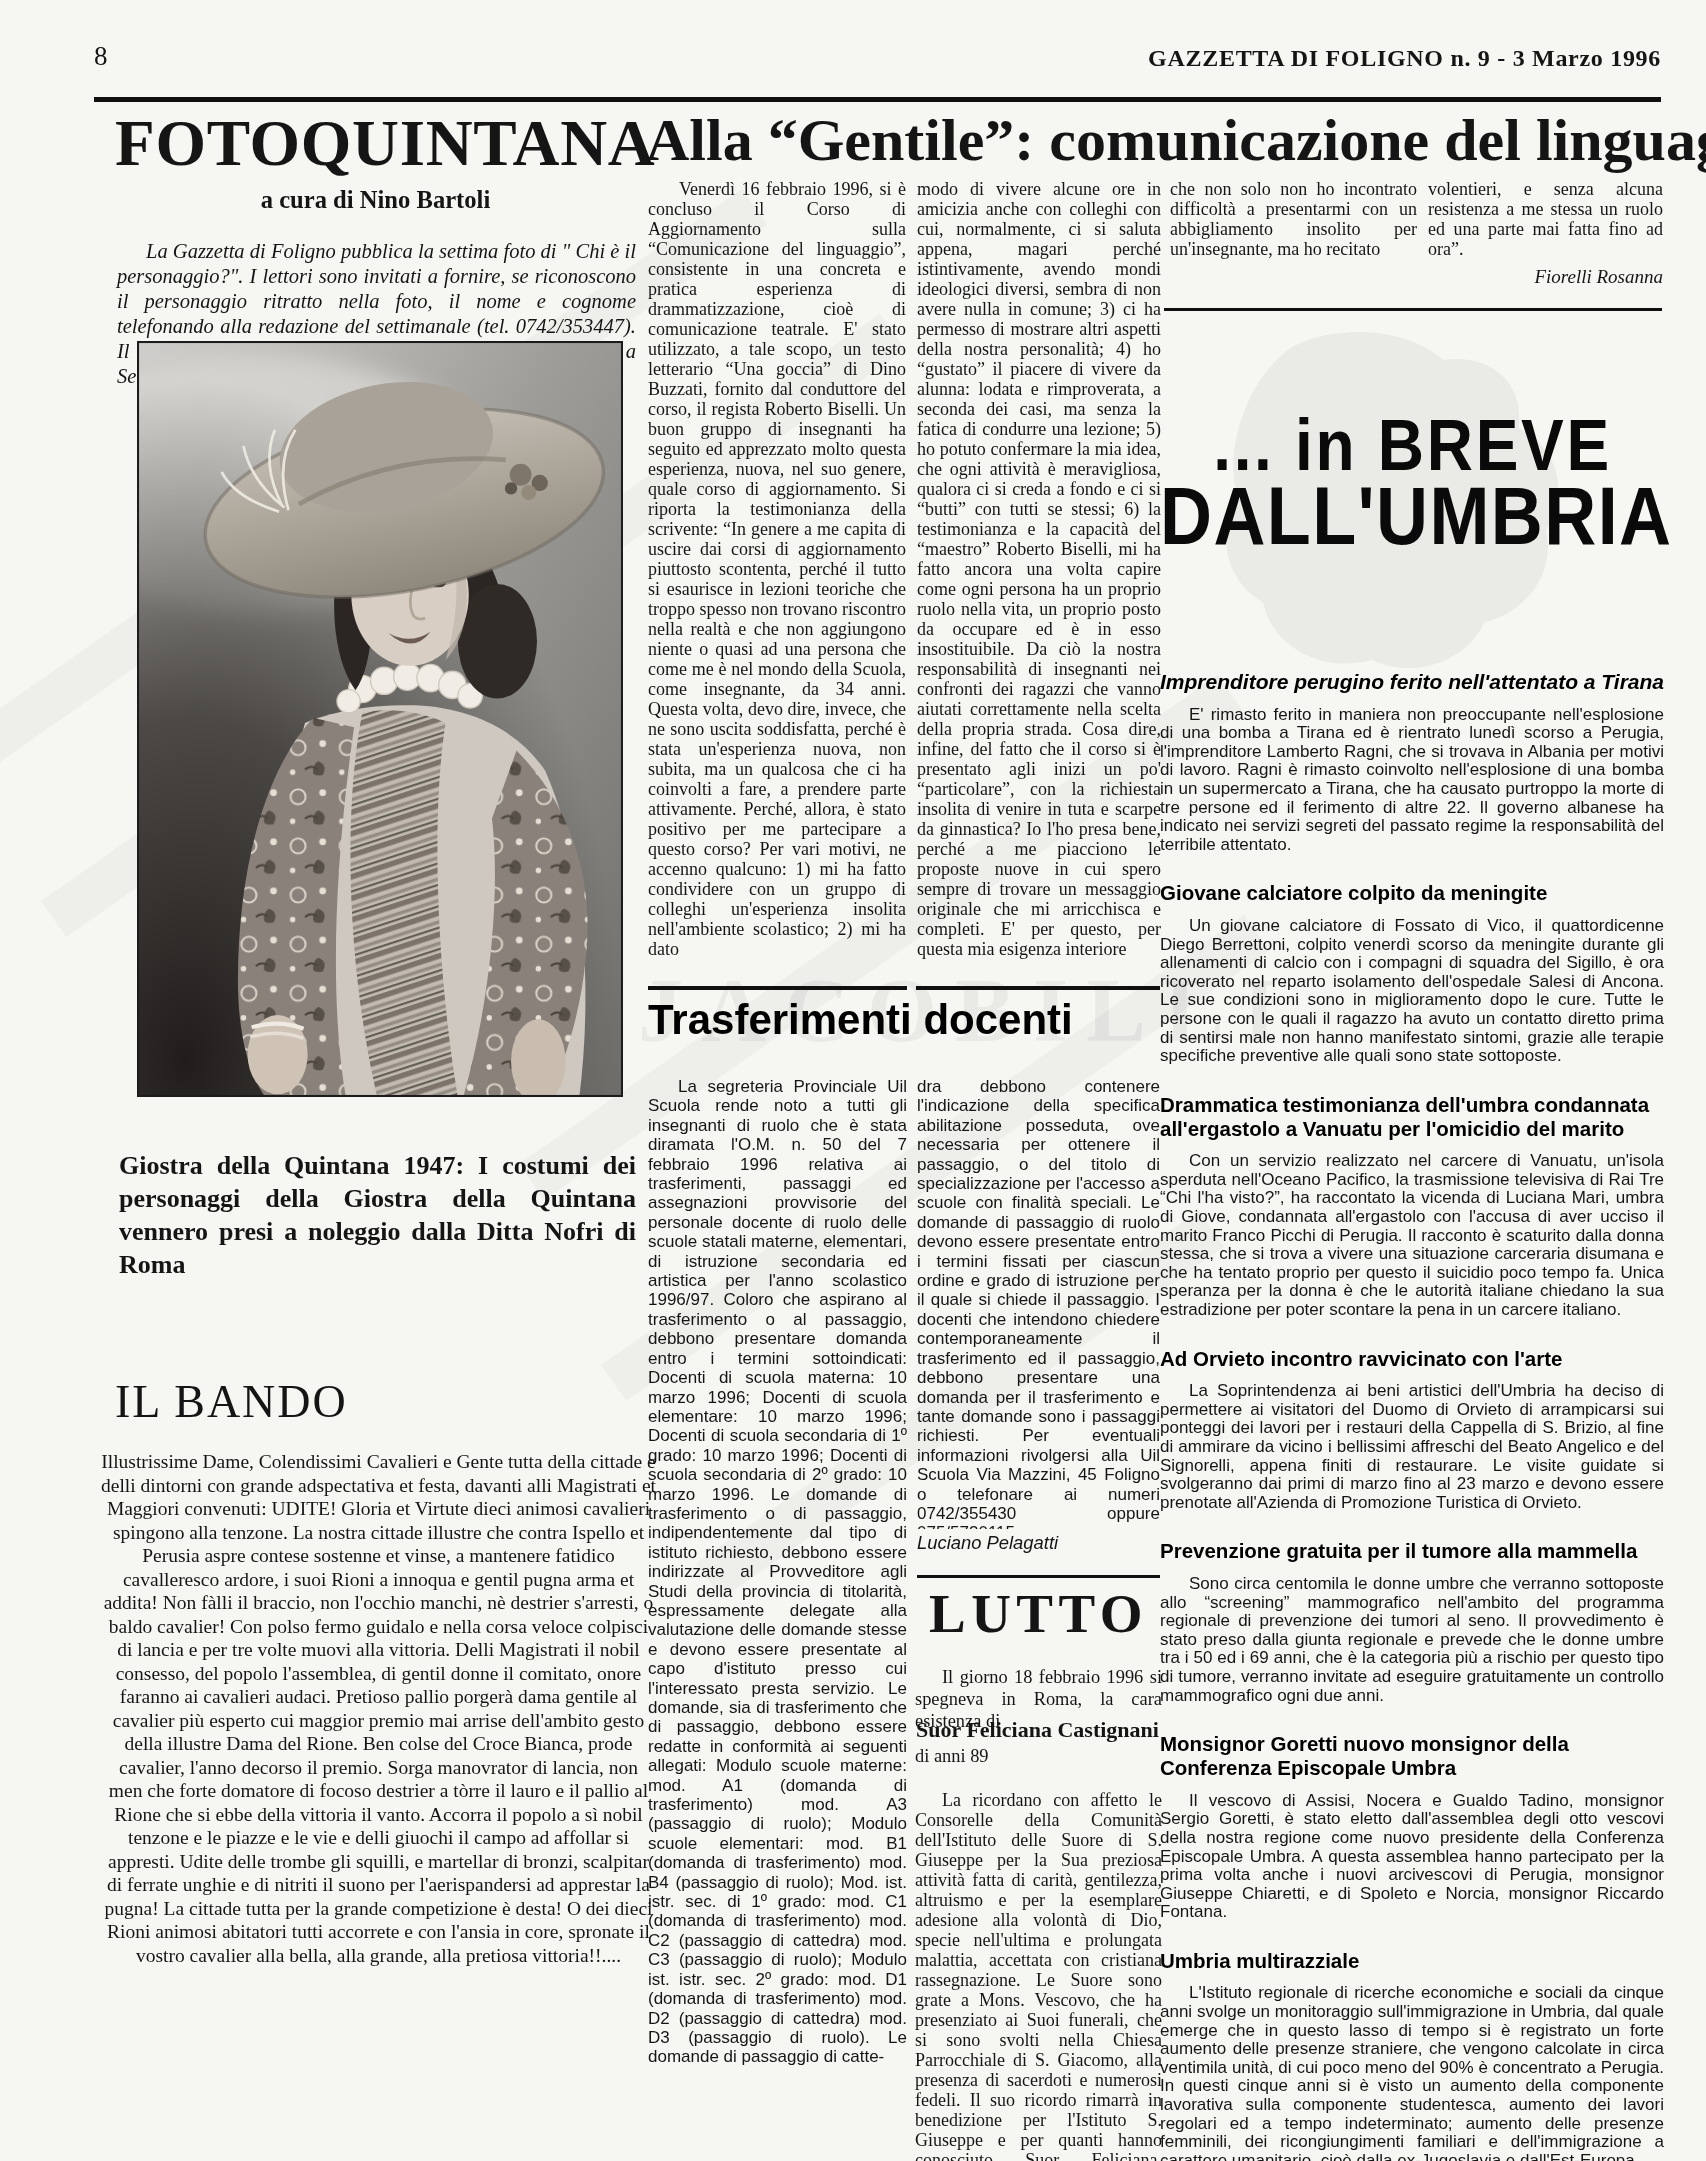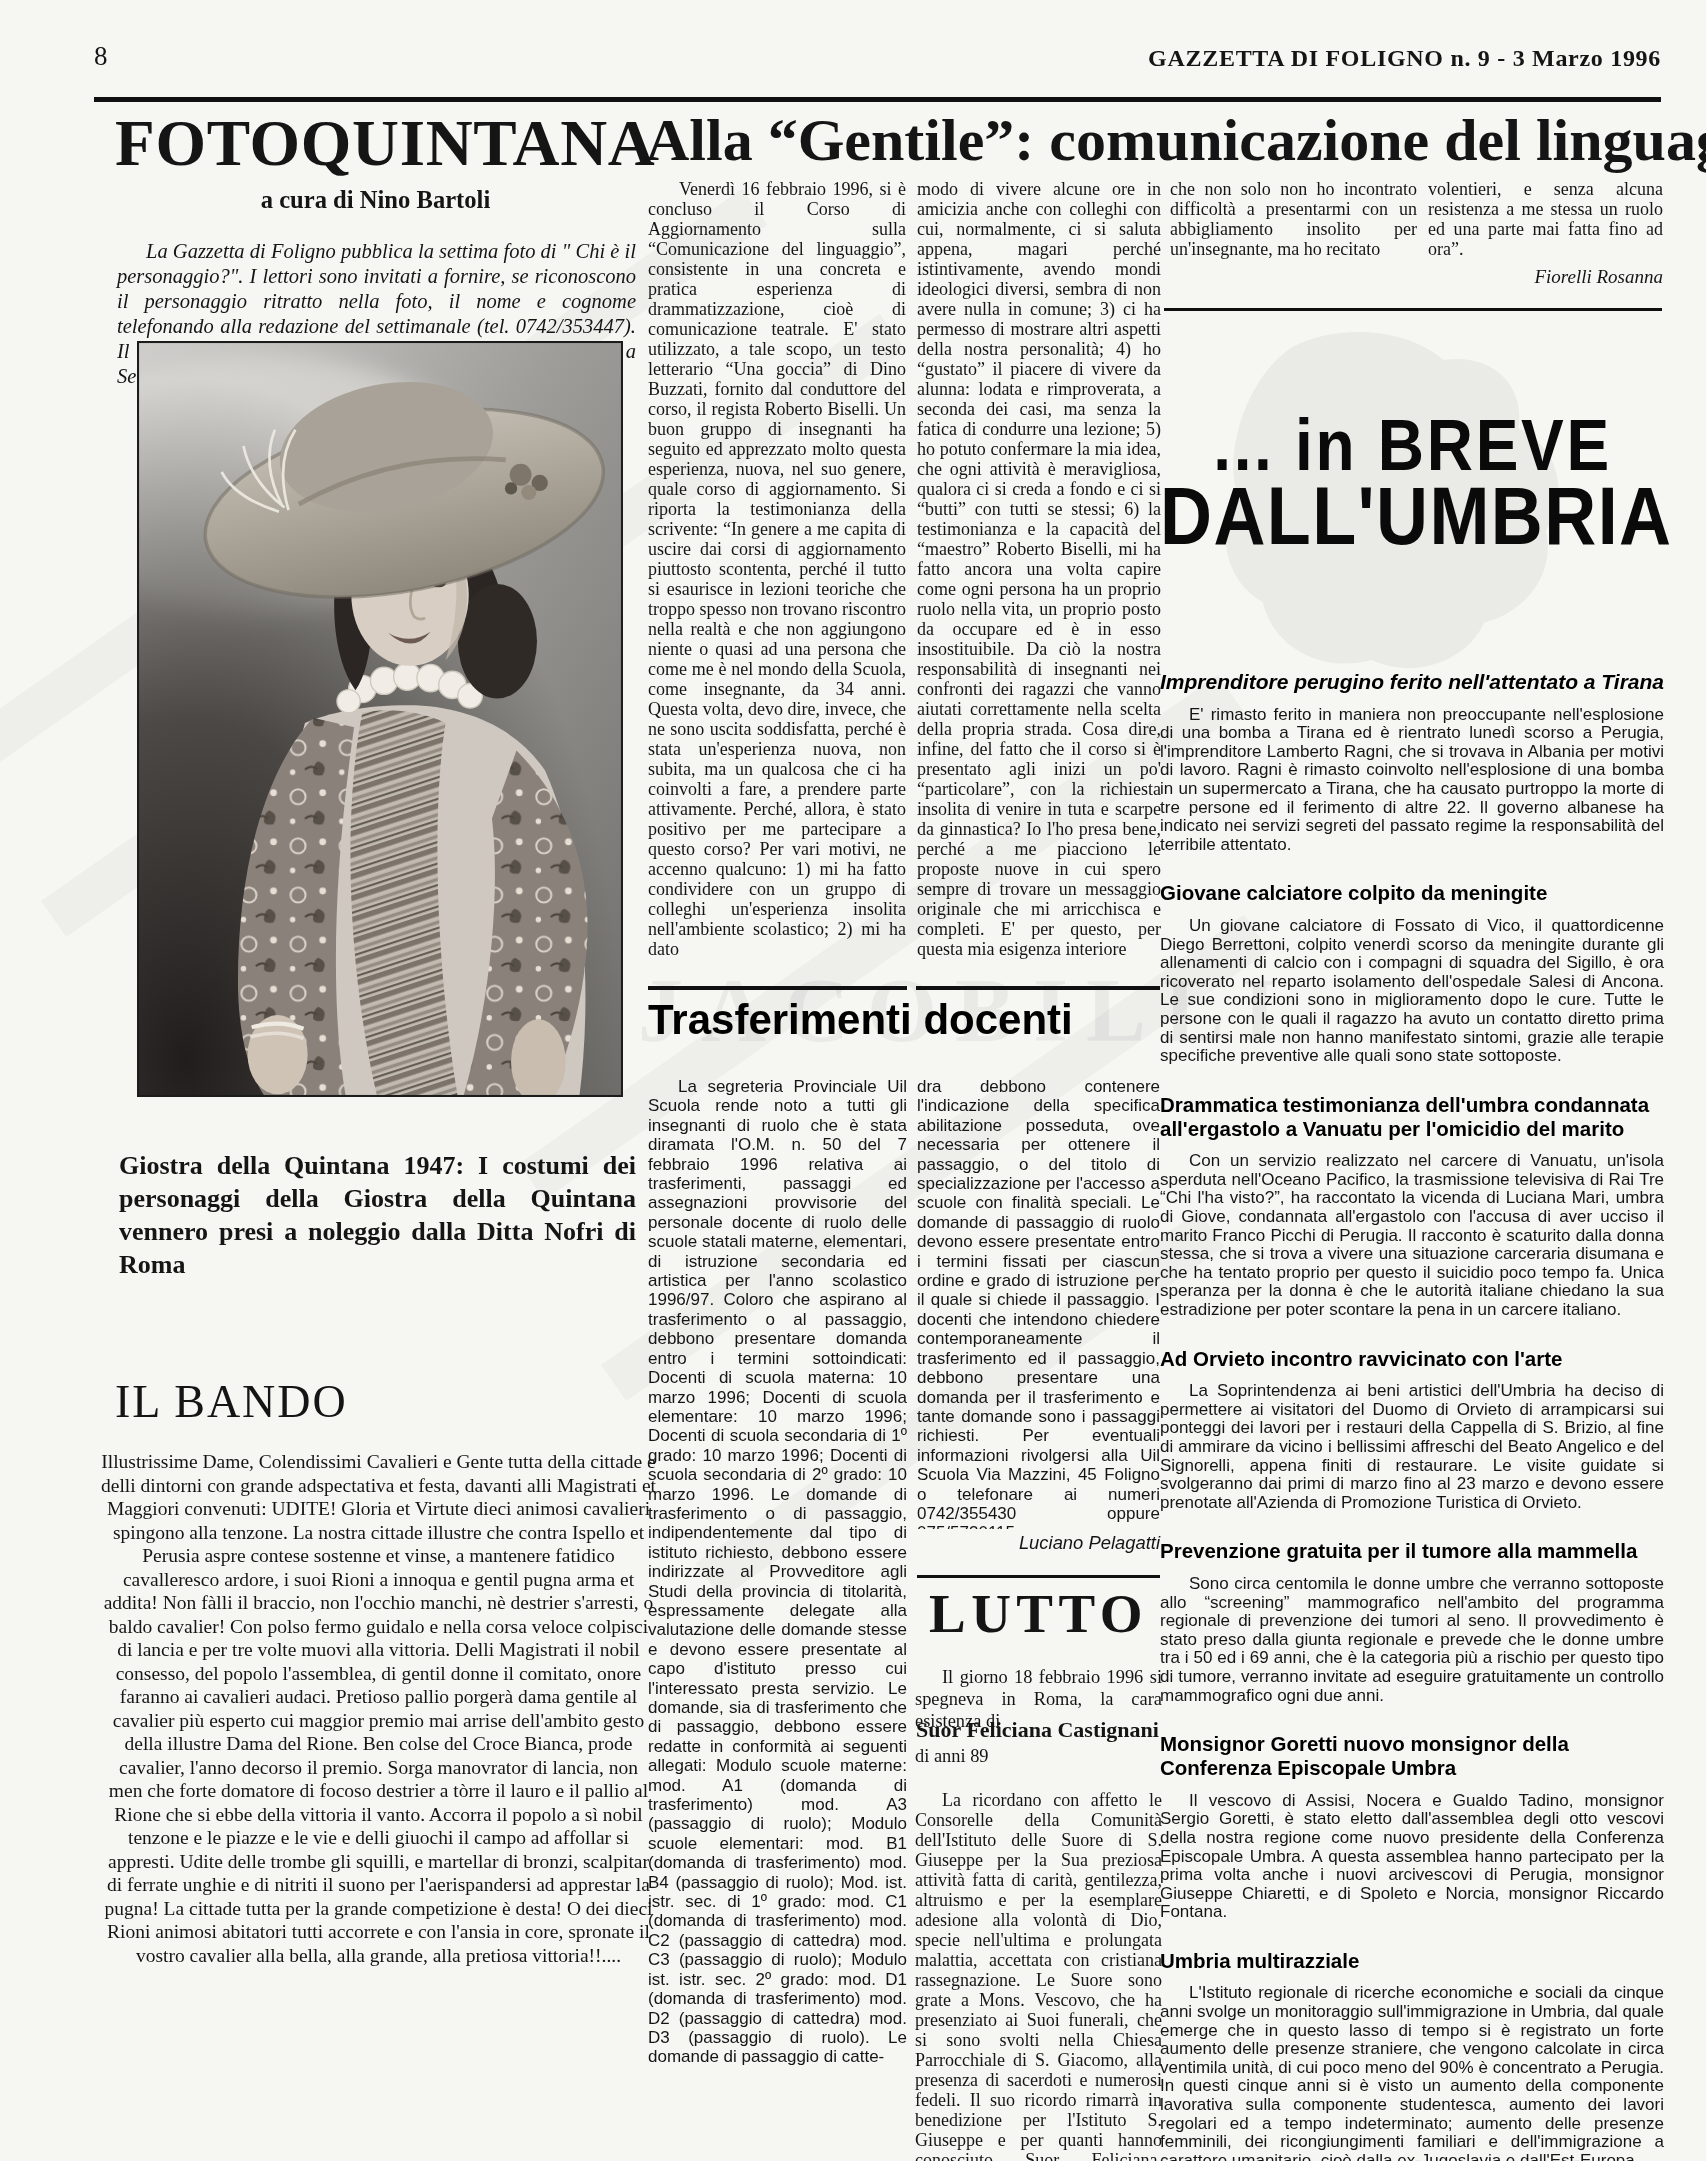--- a/index.html
+++ b/index.html
@@ -62,21 +62,21 @@
 
   
   .trasf-rule1{left:648px;top:986px;width:259px;height:4.1px;}
   .trasf-rule2{left:916px;top:986px;width:244px;height:4.1px;}
   .trasf-title{position:absolute;left:648px;top:996px;width:512px;white-space:nowrap;
                font-family:"Liberation Sans",sans-serif;font-weight:bold;font-size:42px;color:#000;}
   .tcol{position:absolute;top:1077px;font-family:"Liberation Sans",sans-serif;font-size:17px;
         line-height:19.4px;text-align:justify;overflow:hidden;}
   #tcol1{left:648px;width:259px;height:1073px;text-indent:30px;}
   #tcol2{left:917px;width:243px;height:452px;}
-  .trasf-sig{position:absolute;left:917px;top:1532px;width:243px;text-align:right;
+  .trasf-sig{position:absolute;left:917px;top:1532px;width:243px;
              font-family:"Liberation Sans",sans-serif;font-style:italic;font-size:18.4px;}
 
   
   .lutto-rule{left:917px;top:1575px;width:243px;height:3.4px;}
   .lutto-title{position:absolute;left:917px;top:1582px;width:243px;text-align:center;
                font-size:55px;font-weight:bold;letter-spacing:5.5px;}
   .lutto-intro{position:absolute;left:915px;top:1648px;width:247px;font-size:18.4px;line-height:22px;
                text-align:justify;text-indent:27px;}
   .lutto-name{position:absolute;left:912px;top:1717px;width:251px;text-align:center;
               font-weight:bold;font-size:22px;}

